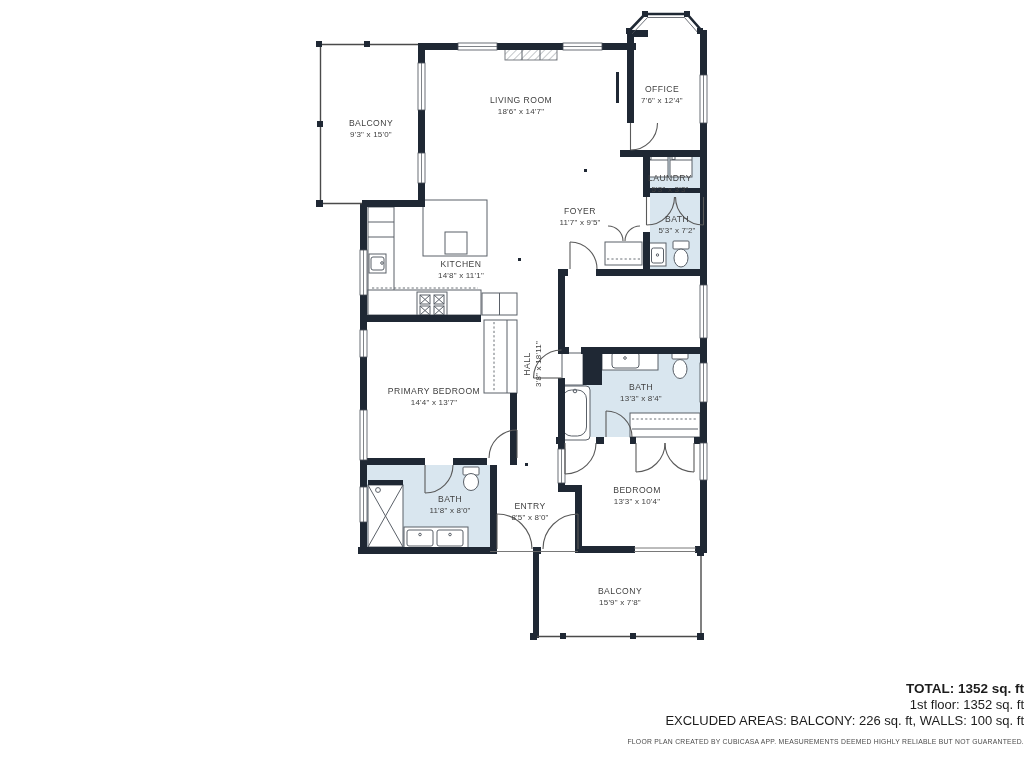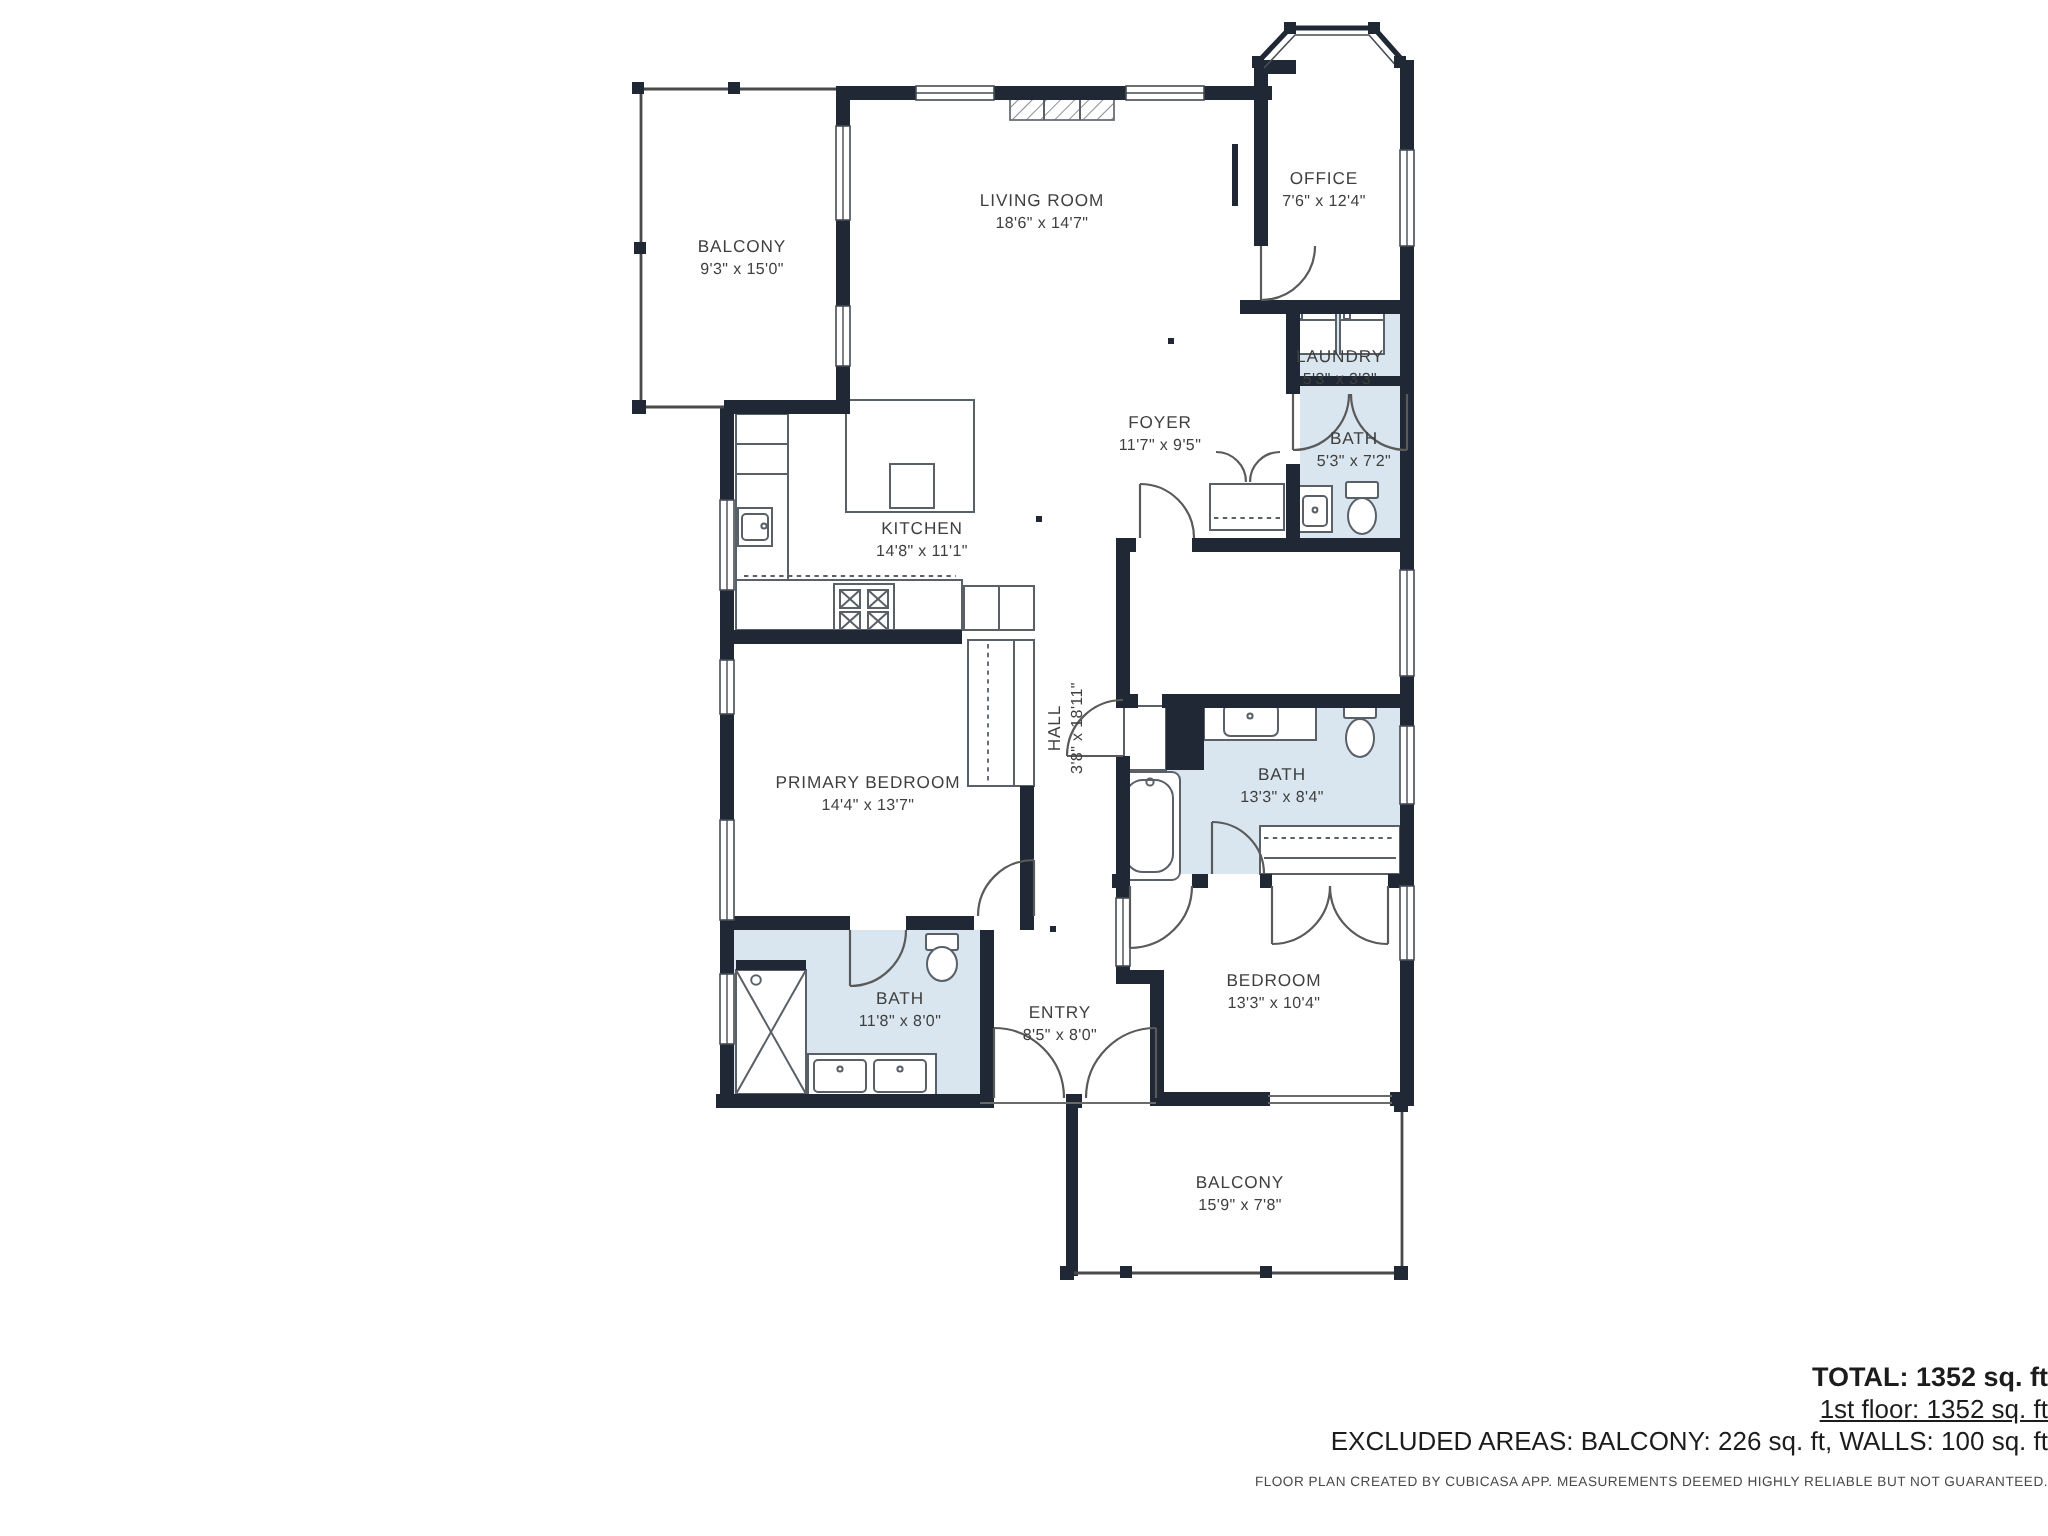--- a/index.html
+++ b/index.html
@@ -12,21 +12,21 @@
   html,body{margin:0;padding:0;background:#ffffff;}
   .stage{position:relative;width:1024px;height:768px;background:#ffffff;overflow:hidden;
          font-family:"Liberation Sans",sans-serif;}
   .plan-svg{position:absolute;left:0;top:0;}
   .room-name{font-family:"Liberation Sans",sans-serif;font-size:8.6px;fill:var(--text);
              text-anchor:middle;letter-spacing:.45px;}
   .room-dims{font-family:"Liberation Sans",sans-serif;font-size:8px;fill:var(--text);
              text-anchor:middle;letter-spacing:.2px;}
   .summary{position:absolute;left:0;top:681px;width:1024px;text-align:right;color:#1c1c1c;}
   .summary .total{font-size:13.5px;font-weight:700;line-height:16px;}
-  .summary .floor{font-size:13px;line-height:16px;text-decoration:underline;}
+  .summary .floor{font-size:13px;line-height:16px;}
   .summary .excluded{font-size:13px;line-height:16px;}
   .summary .disclaimer{font-size:6.8px;line-height:10px;margin-top:8px;color:#4a4a4a;
                        letter-spacing:.25px;}
   .wall{fill:var(--wall);stroke:none;}
   .win{fill:#ffffff;stroke:#474d55;stroke-width:.8;}
   .winline{stroke:#474d55;stroke-width:.7;}
   .rail{stroke:#4a4a4a;stroke-width:1.4;fill:none;}
   .post{fill:var(--wall);}
   .fx{stroke:var(--fix);stroke-width:1;fill:#ffffff;}
   .fxn{stroke:var(--fix);stroke-width:1;fill:none;}

